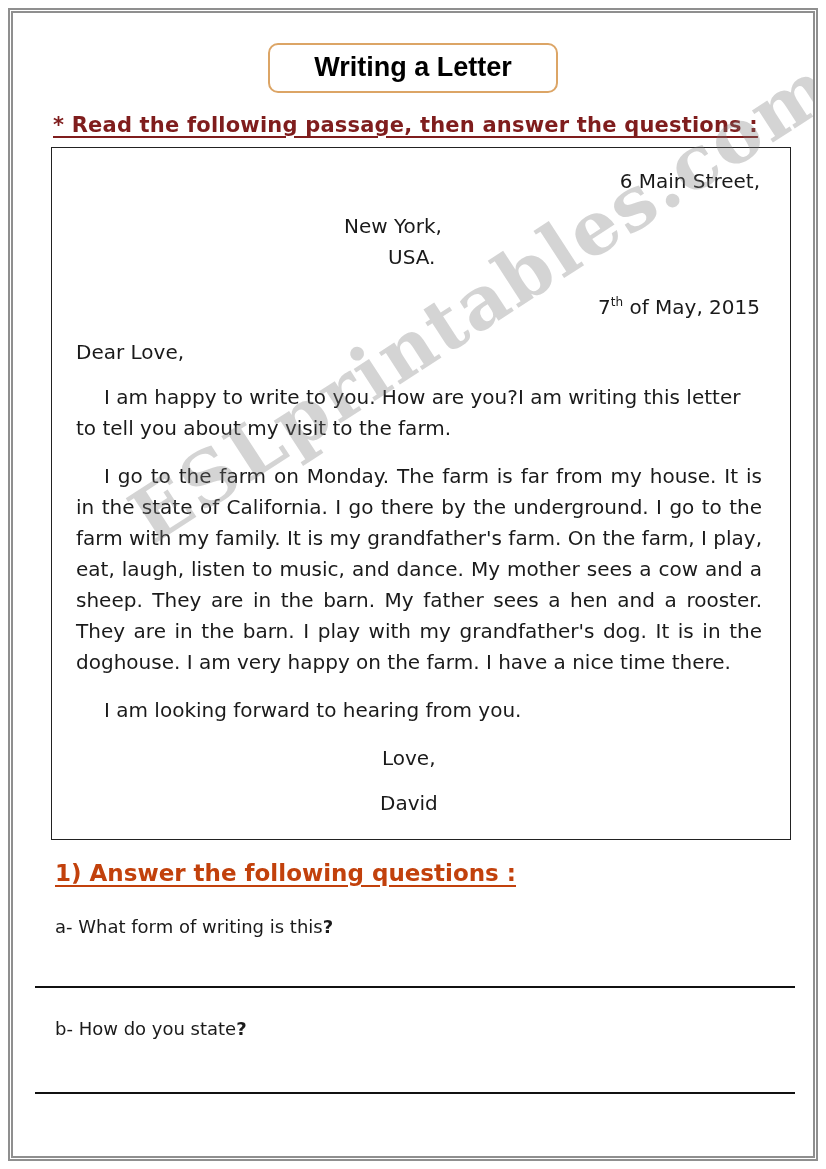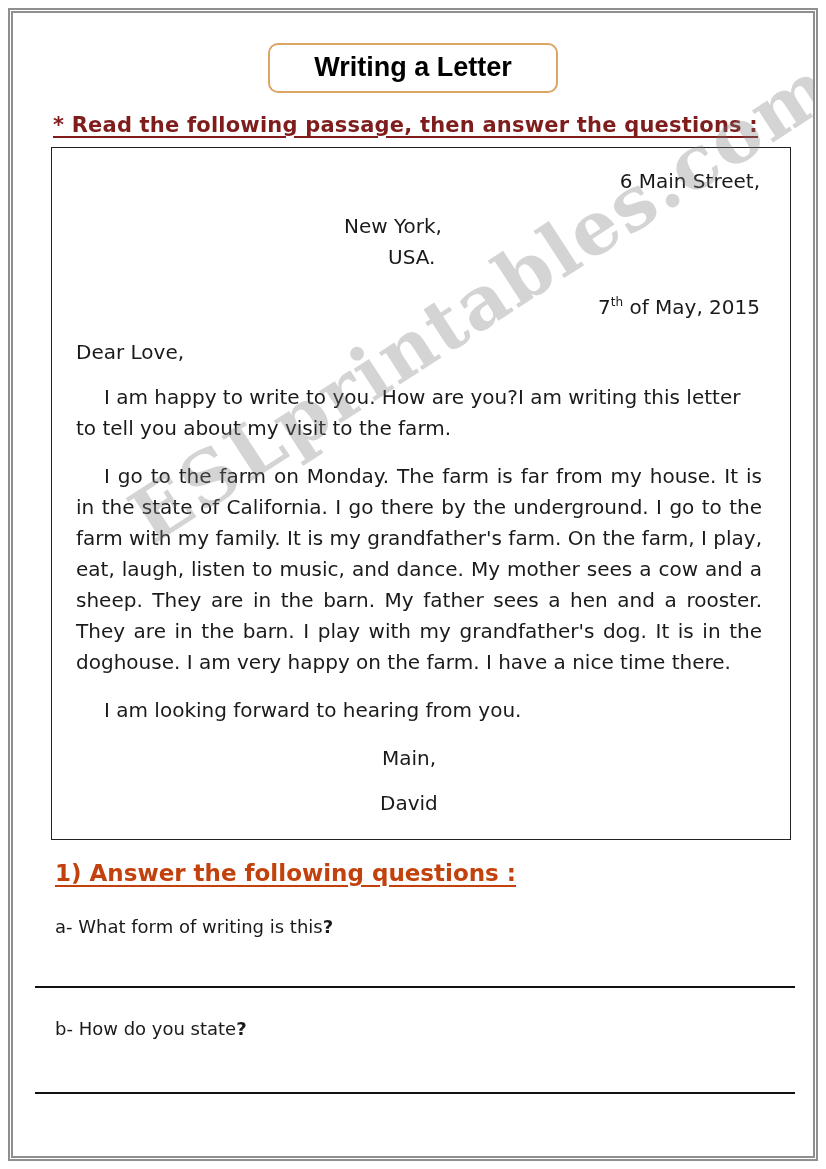--- a/index.html
+++ b/index.html
@@ -126,21 +126,21 @@
     <div class="date-line"><span>7</span><sup>th</sup><span> of May, 2015</span></div>
 
     <div class="salutation">Dear Love,</div>
 
     <div class="para"><span>I am happy to write to you. How are you</span><span class="qmark">?</span><span>I am writing this letter to tell you about my visit to the farm.</span></div>
 
     <div class="para justify">I go to the farm on Monday. The farm is far from my house. It is in the state of California. I go there by the underground. I go to the farm with my family. It is my grandfather's farm. On the farm, I play, eat, laugh, listen to music, and dance. My mother sees a cow and a sheep. They are in the barn. My father sees a hen and a rooster. They are in the barn. I play with my grandfather's dog. It is in the doghouse. I am very happy on the farm. I have a nice time there.</div>
 
     <div class="para">I am looking forward to hearing from you.</div>
 
-    <div class="closing">Main,</div>
+    <div class="closing">Love,</div>
     <div class="signature">David</div>
 
   </div>
 
   <div class="q-heading">1) Answer the following questions :</div>
 
   <div class="question"><span>a- What form of writing is this</span><span class="qmark">?</span></div>
 
   <div class="answer-line"></div>
 

